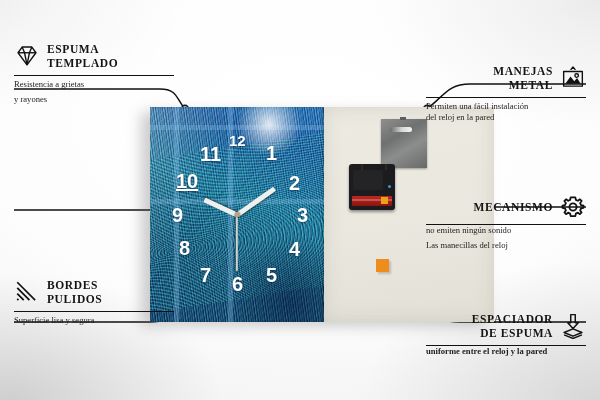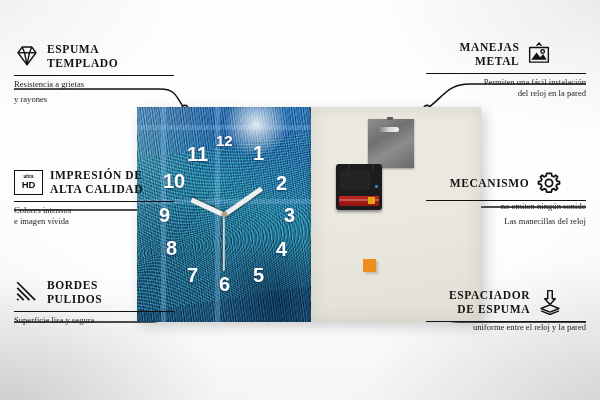--- a/index.html
+++ b/index.html
@@ -19,21 +19,21 @@
       radial-gradient(ellipse 300px 180px at 2% 100%, rgba(120,120,120,.28), rgba(255,255,255,0) 70%),
       radial-gradient(ellipse 340px 200px at 100% 100%, rgba(120,120,120,.22), rgba(255,255,255,0) 70%),
       radial-gradient(ellipse 320px 190px at 100% 0%, rgba(150,150,150,.16), rgba(255,255,255,0) 70%),
       radial-gradient(ellipse 260px 160px at 0% 0%, rgba(150,150,150,.10), rgba(255,255,255,0) 70%);
   }
 
   
   #wires{position:absolute;left:0;top:0;width:600px;height:400px;pointer-events:none;}
 
   
-  #product{position:absolute;left:137px;top:107px;width:344px;height:228px;}
+  #product{position:absolute;left:150px;top:107px;width:344px;height:228px;}
   #prod-shadow{position:absolute;left:141px;top:112px;width:344px;height:214px;
     background:rgba(90,90,95,.30);filter:blur(7px);border-radius:2px;}
 
   .panel{position:absolute;top:0;height:215px;}
 
   
   #clock-panel{left:0;width:174px;overflow:hidden;
     background:
       linear-gradient(118deg, rgba(255,255,255,.30) 0%, rgba(255,255,255,0) 34%),
       linear-gradient(200deg, #2f7fd0 0%, #1f63b8 18%, #1d7fae 42%, #12527f 70%, #0d3f72 100%);
@@ -93,23 +93,23 @@
     box-shadow:2px 2px 2px rgba(0,0,0,.18);}
 
   
   .feature{position:absolute;}
   .feat-head{display:flex;align-items:center;gap:7px;}
   .feat-title{font-family:"Liberation Serif", serif;font-weight:700;font-size:11.5px;
     letter-spacing:.6px;color:#141414;line-height:1.25;}
   .feat-rule{height:1.4px;background:#111;margin-top:4px;}
   .feat-desc{font-family:"Liberation Serif", serif;font-size:8.6px;color:#1d1d1d;line-height:1.32;margin-top:3px;}
   .icon{width:26px;height:26px;flex:0 0 26px;display:block;}
-  .right .feat-head{justify-content:center;}
+  .right .feat-head{justify-content:flex-end;margin-top:24px;}
   .right .feat-title{text-align:right;}
-  .right .feat-desc{text-align:right;}
+  .right .feat-desc{}
 
   
   .hd-badge{width:27px;height:23px;border:1.6px solid #111;display:flex;flex-direction:column;
     align-items:center;justify-content:center;flex:0 0 27px;}
   .hd-badge .u{font-family:"Liberation Sans", sans-serif;font-size:4.6px;font-weight:700;color:#111;line-height:1;}
   .hd-badge .hd{font-family:"Liberation Sans", sans-serif;font-size:9.5px;font-weight:700;color:#111;line-height:1.05;}
 </style>
 </head>
 <body>
 
@@ -151,21 +151,21 @@
       <span class="numeral" style="left:79px;top:26px;font-size:15px;">12</span>
       <span class="numeral" style="left:116px;top:36px;">1</span>
       <span class="numeral" style="left:139px;top:66px;">2</span>
       <span class="numeral" style="left:147px;top:98px;">3</span>
       <span class="numeral" style="left:139px;top:132px;">4</span>
       <span class="numeral" style="left:116px;top:158px;">5</span>
       <span class="numeral" style="left:82px;top:167px;">6</span>
       <span class="numeral" style="left:50px;top:158px;">7</span>
       <span class="numeral" style="left:29px;top:131px;">8</span>
       <span class="numeral" style="left:22px;top:98px;">9</span>
-      <span class="numeral" style="left:26px;top:64px;">10</span>
+      <span class="numeral" style="left:26px;top:64px;text-decoration:underline;">10</span>
       <span class="numeral" style="left:50px;top:37px;">11</span>
 
       <div class="hand" id="hand-hour" style="transform:rotate(205deg) translateY(-2.5px);"></div>
       <div class="hand" id="hand-minute" style="transform:rotate(-35deg) translateY(-2.5px);"></div>
       <div class="hand" id="hand-second" style="transform:rotate(90deg) translateY(-0.8px);"></div>
       <div id="hand-cap"></div>
     </div>
 
     <div class="panel" id="back-panel">
       <div id="hanger">
@@ -198,35 +198,20 @@
       <div>
         <div class="feat-title">ESPUMA</div>
         <div class="feat-title">TEMPLADO</div>
       </div>
     </div>
     <div class="feat-rule" style="width:160px;"></div>
     <div class="feat-desc">Resistencia a grietas</div>
     <div class="feat-desc" style="margin-top:4px;">y rayones</div>
   </div>
 
-  <div class="feature left" style="left:14px;top:168px;width:160px;">
-    <div class="feat-head">
-      <div class="hd-badge">
-        <span class="u">ultra</span>
-          <span class="hd">HD</span>
-      </div>
-      <div>
-        <div class="feat-title">IMPRESIÓN DE</div>
-        <div class="feat-title">ALTA CALIDAD</div>
-      </div>
-    </div>
-    <div class="feat-rule" style="width:160px;"></div>
-    <div class="feat-desc">Colores intensos</div>
-    <div class="feat-desc" style="margin-top:0;">e imagen vívida</div>
-  </div>
 
   <div class="feature left" style="left:14px;top:278px;width:160px;">
     <div class="feat-head">
       <svg class="icon" viewBox="0 0 32 32">
         <g stroke="#111" stroke-width="2.1" stroke-linecap="butt">
           <path d="M4,4 L26,26"></path>
             <path d="M4,11 L19,26"></path>
             <path d="M4,18 L12,26"></path>
             <path d="M4,24.5 L5.5,26"></path>
         </g>
@@ -286,16 +271,16 @@
       </div>
       <svg class="icon" viewBox="0 0 32 32">
         <g fill="none" stroke="#111" stroke-width="1.8" stroke-linejoin="round">
           <path d="M13.2,2 L18.8,2 L18.8,12 L22.5,12 L16,19 L9.5,12 L13.2,12 Z"></path>
           <path d="M16,19.5 L27,24 L16,28.5 L5,24 Z"></path>
           <path d="M5,27 L16,31.3 L27,27"></path>
         </g>
       </svg>
     </div>
     <div class="feat-rule" style="width:160px;"></div>
-    <div class="feat-desc" style="margin-top:0;">uniforme entre el reloj y la pared</div>
+    <div class="feat-desc" style="margin-top:0;font-weight:bold;">uniforme entre el reloj y la pared</div>
   </div>
 
 </div>
 
 </body></html>

